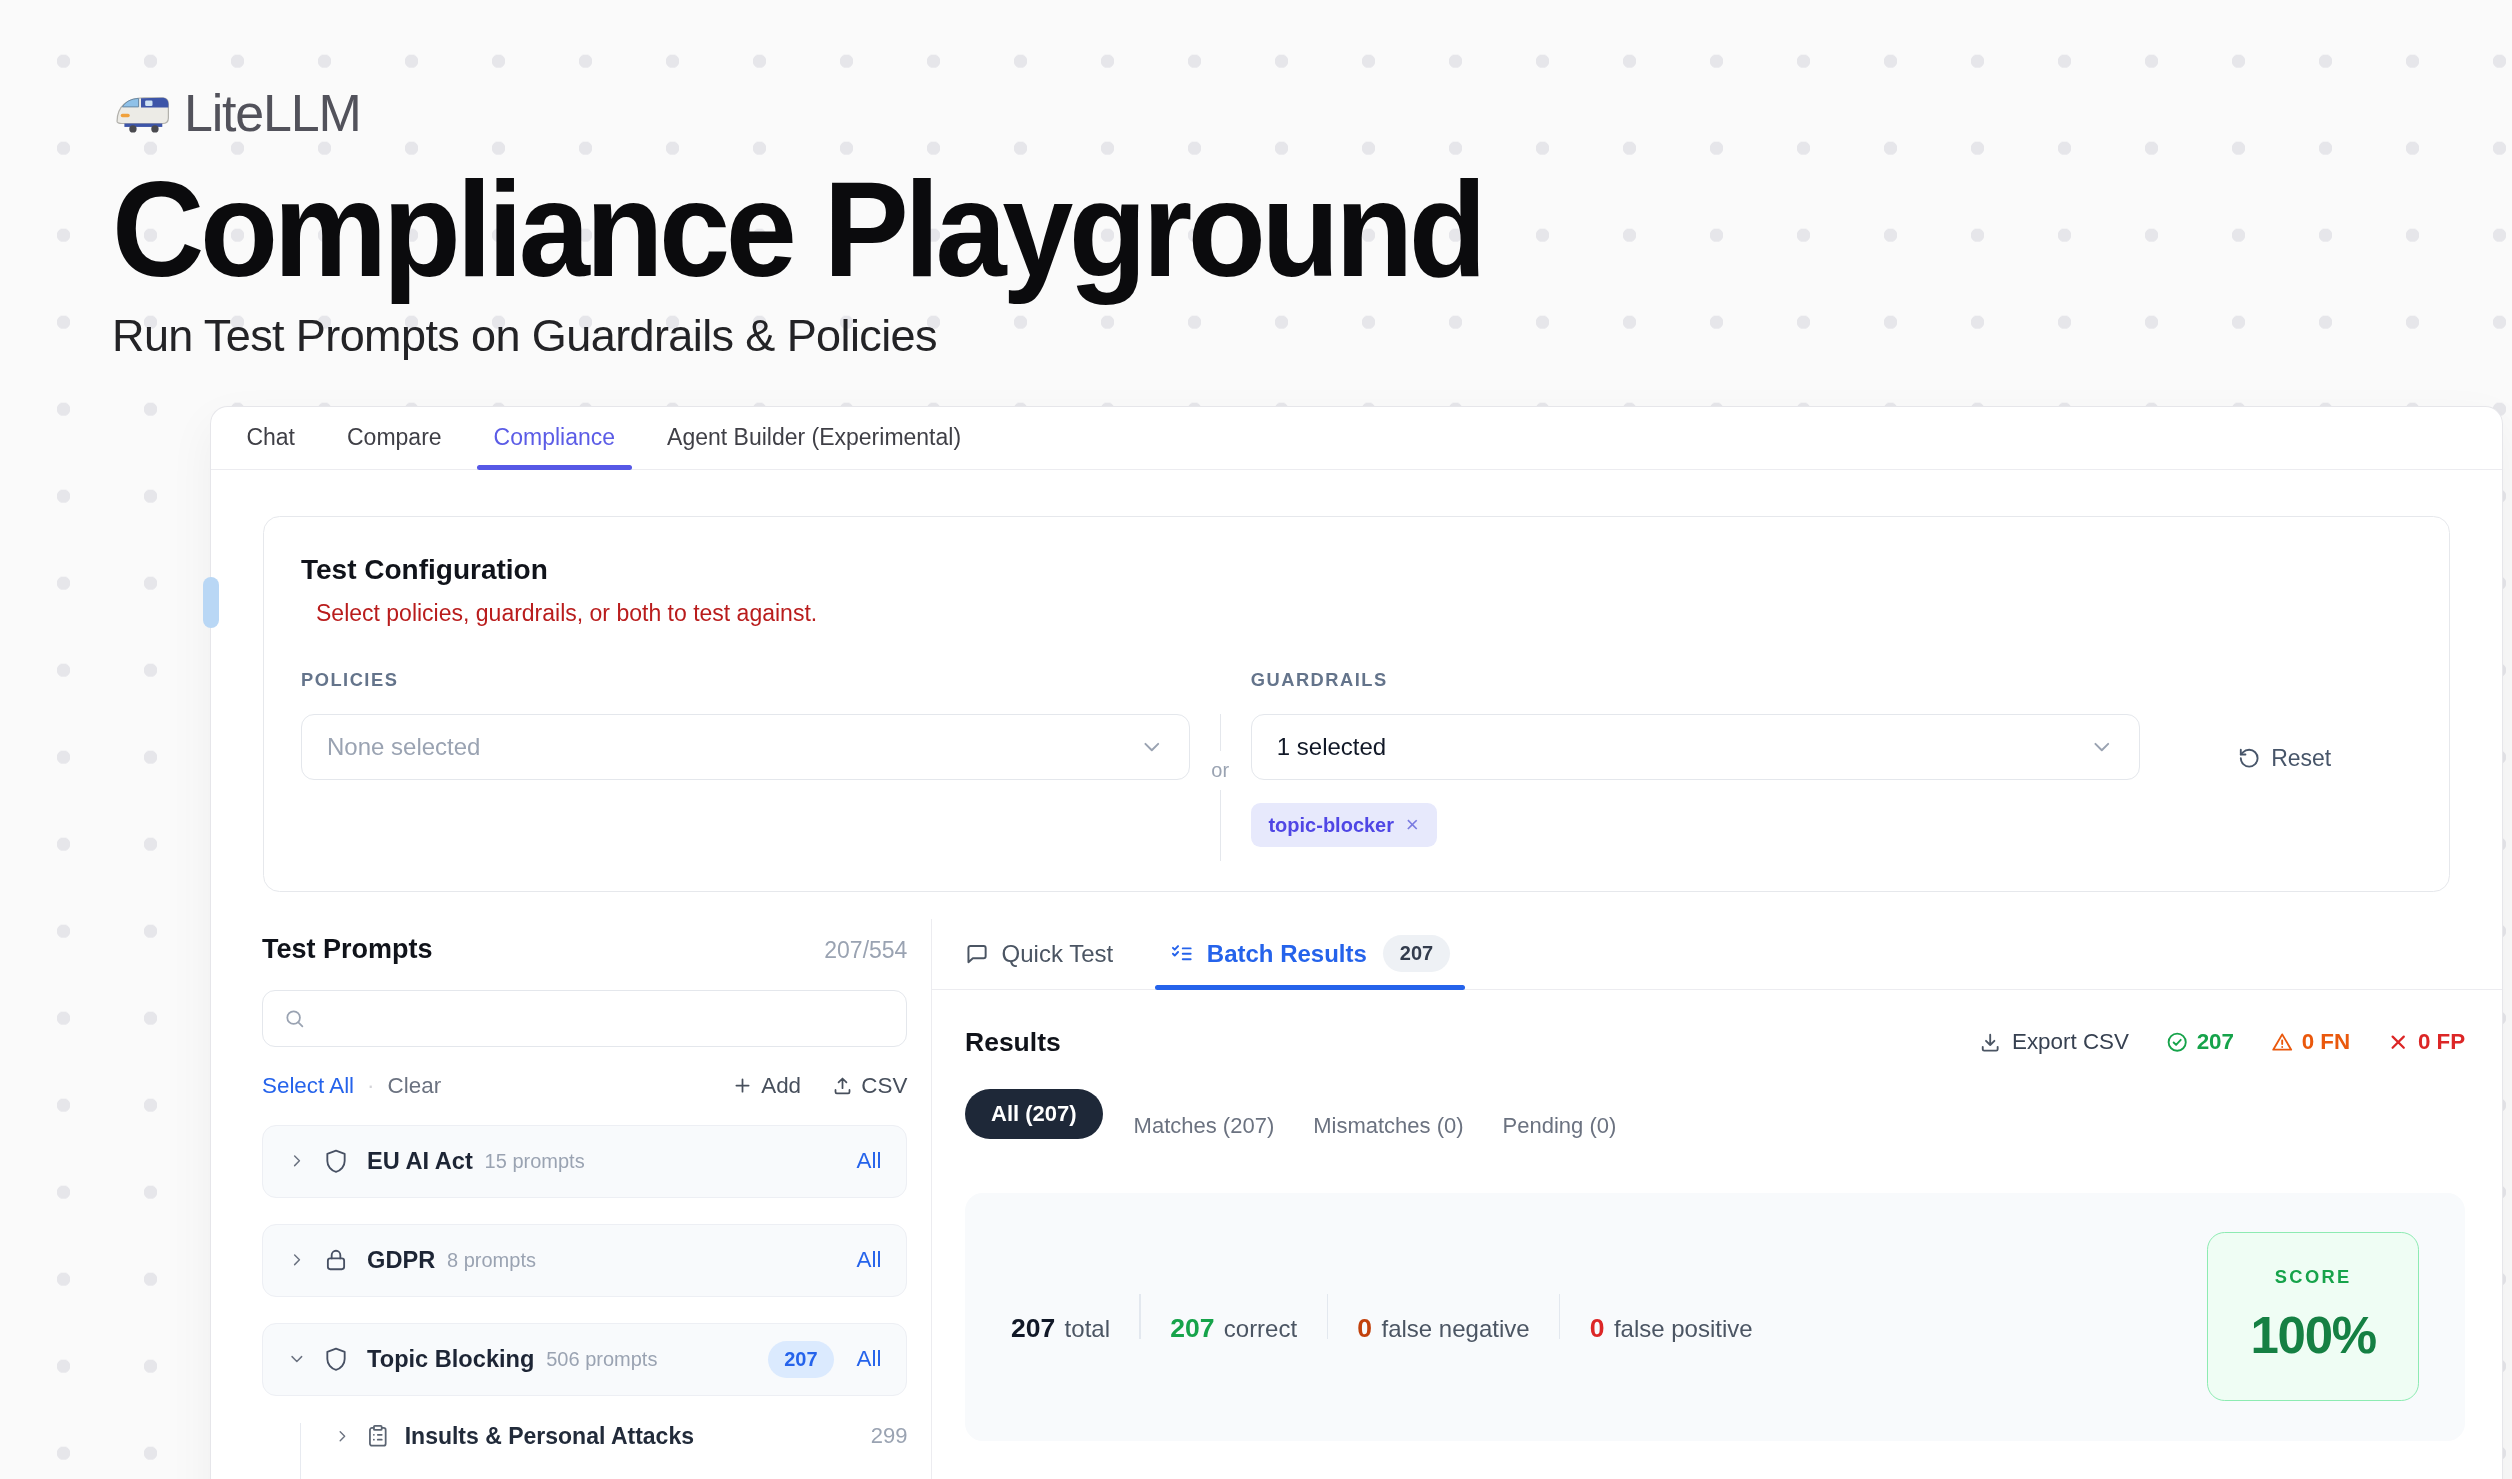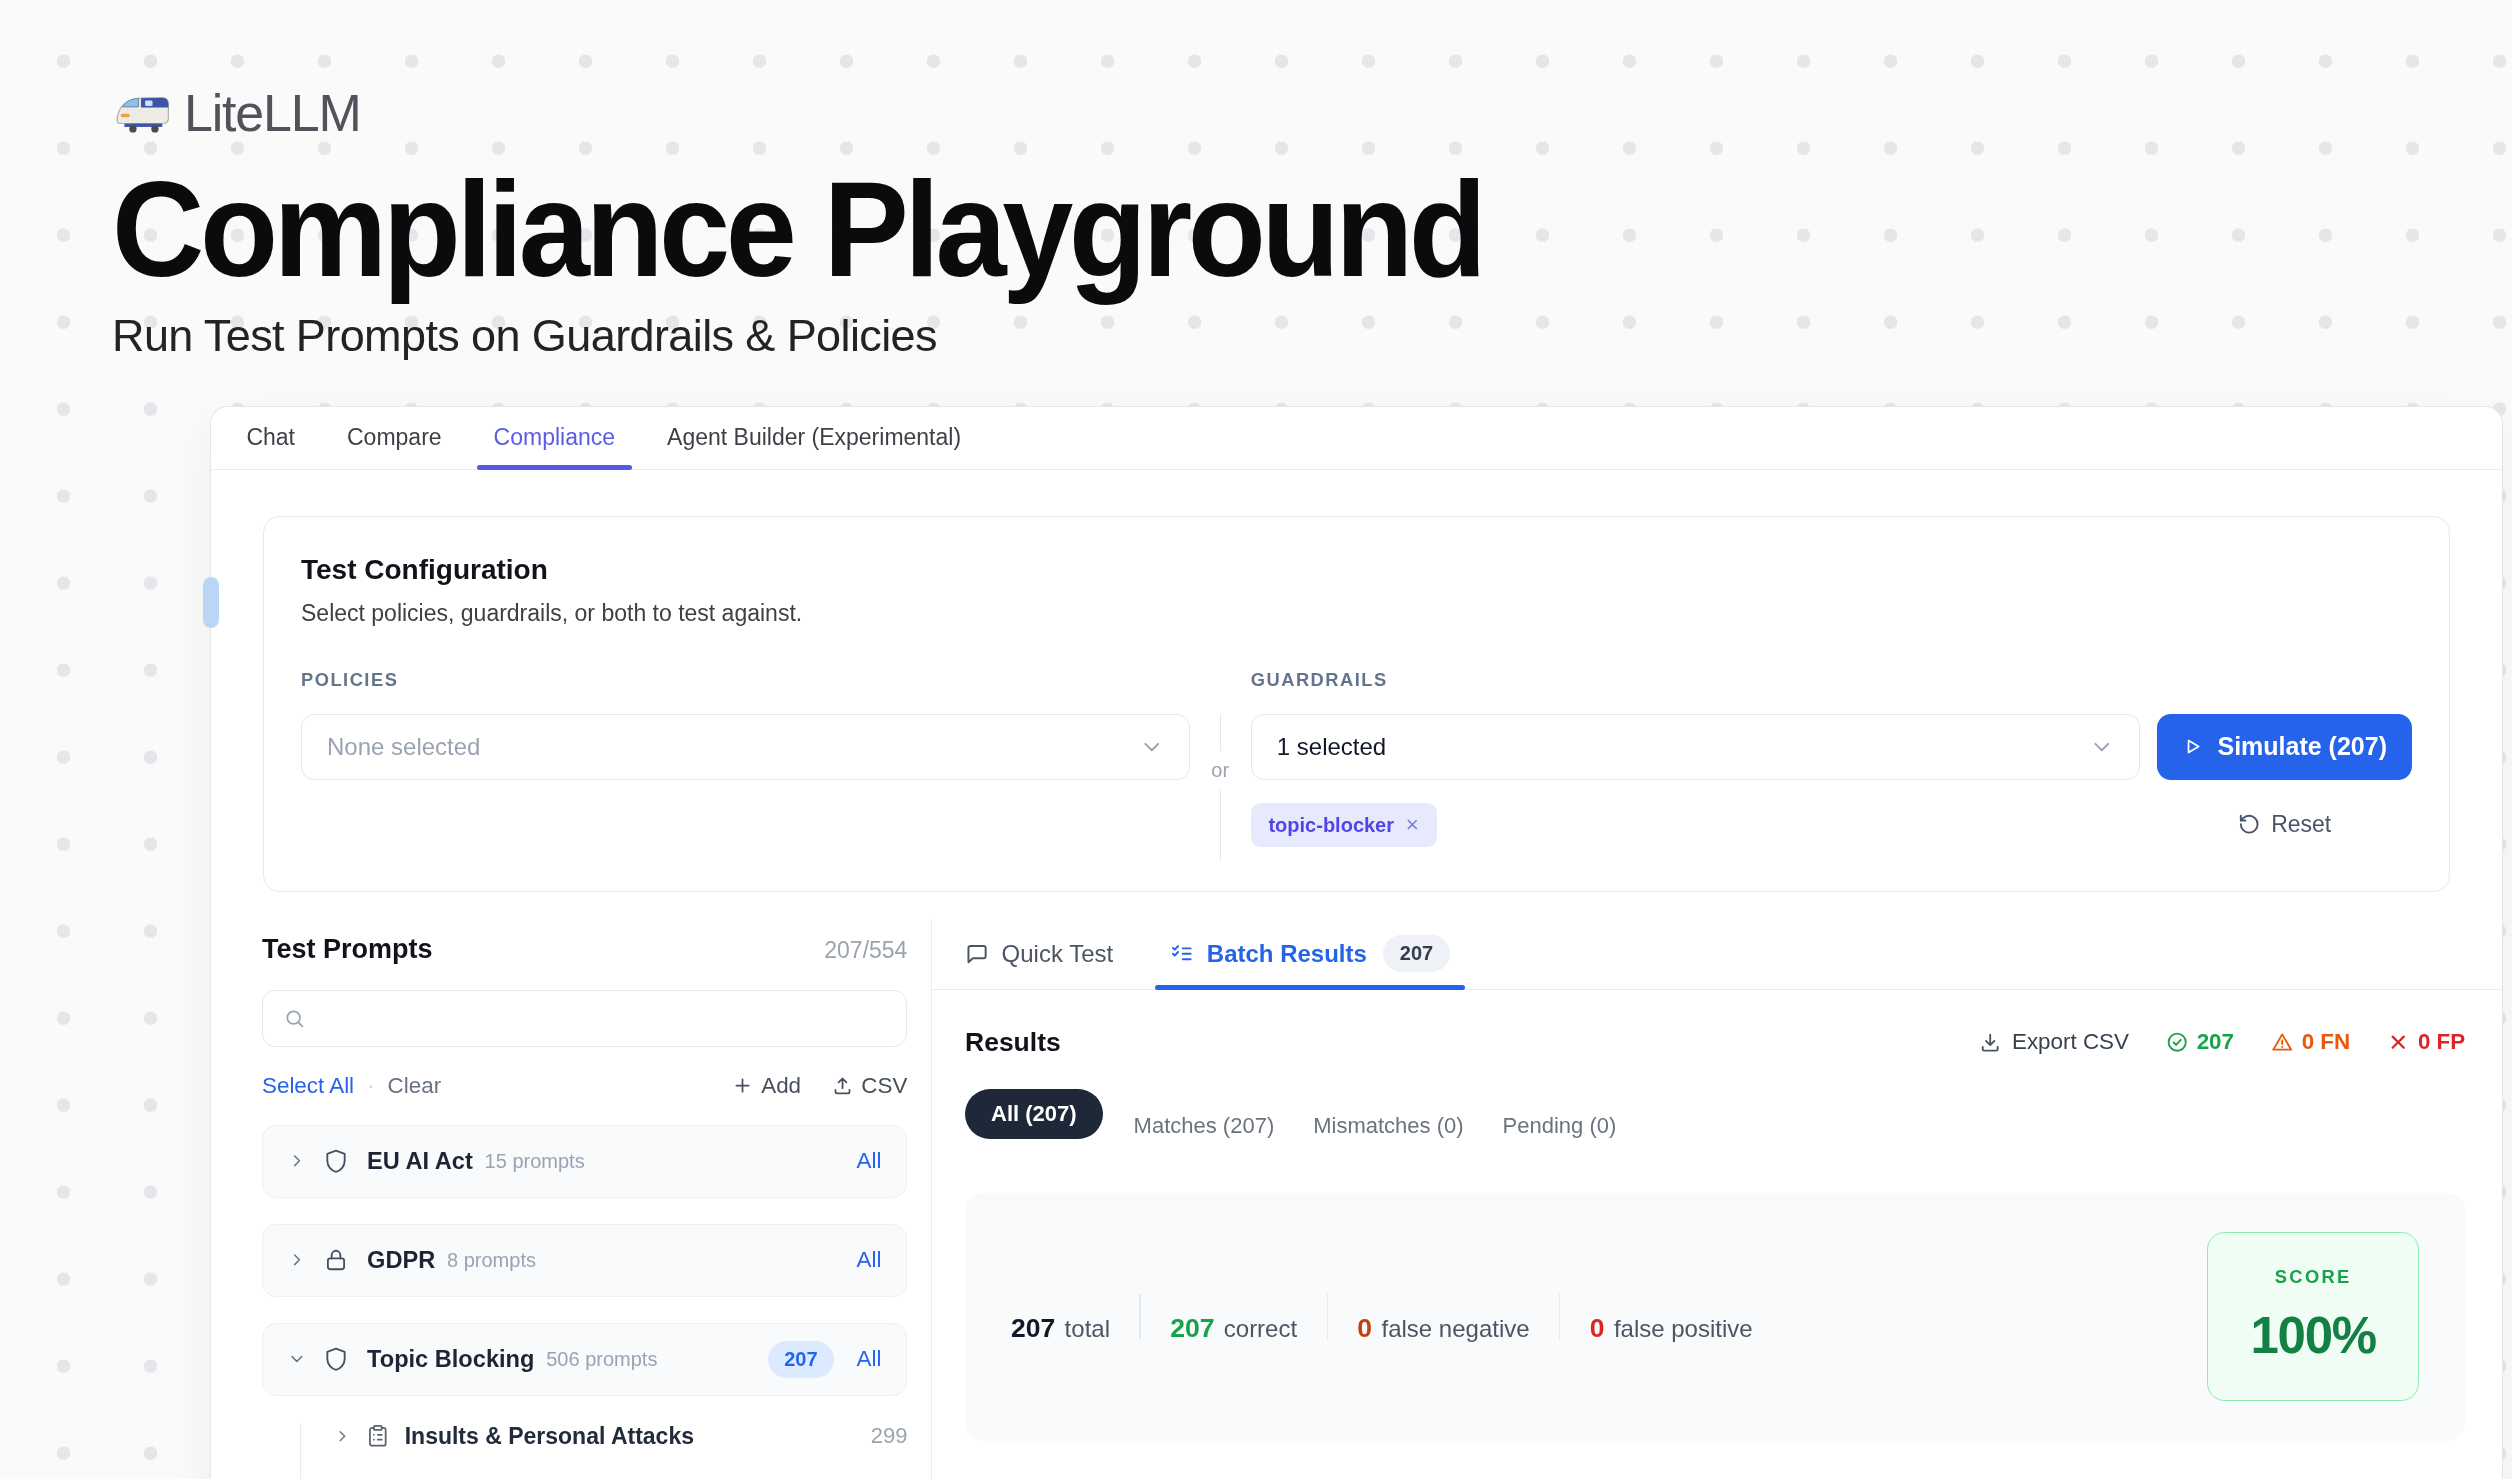--- a/index.html
+++ b/index.html
@@ -40,21 +40,21 @@
 
   
   .tabs { display:flex; align-items:stretch; height:63px; padding-left:9.4px; border-bottom:1.2px solid #ececf0; }
   .tab { position:relative; display:flex; align-items:center; padding:0 26px; font-size:23px; color:#3f3f46; cursor:pointer; }
   .tab.active { color:#5b5ce6; font-weight:500; }
   .tab.active::after { content:""; position:absolute; left:9.4px; right:9.4px; bottom:-1.2px; height:5.3px; background:#5658e6; border-radius:2.9px; }
 
   
   .cfg { margin:46px 52px 0; border:1.2px solid #e6e8ec; border-radius:16.5px; padding:37px 37px 44px; }
   .cfg-title { font-size:28px; font-weight:700; color:#10131a; }
-  .cfg-sub { margin-top:14px; font-size:23px; color:#404040; }
+  .cfg-sub { margin-top:14px; font-size:23px; color:#b91c1c;margin-left:15px; }
   .cfg-grid { display:flex; margin-top:42px; }
   .cfg-col { flex:1 1 0; min-width:0; }
   .cfg-label { font-size:18.3px; font-weight:700; color:#64748b; letter-spacing:1.5px; margin-bottom:23.6px; }
   .select {
     height:66px; border:1.2px solid #e4e7ec; border-radius:13px; background:#fff;
     display:flex; align-items:center; justify-content:space-between; padding:0 25px; font-size:24px; cursor:pointer;
   }
   .select .muted { color:#9aa3b2; }
   .select .dark { color:#111827; }
   .sel-chev { width:23.6px; height:23.6px; color:#9aa3b2; }
@@ -207,28 +207,20 @@
           </span>
         </div>
         <div class="chips">
           <span class="chip">
             <span>topic-blocker</span>
             <span class="x">×</span>
           </span>
         </div>
       </div>
       <div class="cfg-action">
-        <button class="simulate">
-          <span class="ic">
-            <svg viewBox="0 0 24 24" fill="none" stroke="currentColor" stroke-width="2" stroke-linejoin="round">
-                <path d="M7.5 5.2v13.6L19 12z"></path>
-              </svg>
-          </span>
-          <span>Simulate (207)</span>
-        </button>
         <div class="reset">
           <span class="ic">
             <svg viewBox="0 0 24 24" fill="none" stroke="currentColor" stroke-width="2" stroke-linecap="round" stroke-linejoin="round">
                 <path d="M3 12a9 9 0 1 0 9-9 9.75 9.75 0 0 0-6.74 2.74L3 8"></path>
                 <path d="M3 3v5h5"></path>
               </svg>
           </span>
           <span>Reset</span>
         </div>
       </div>

